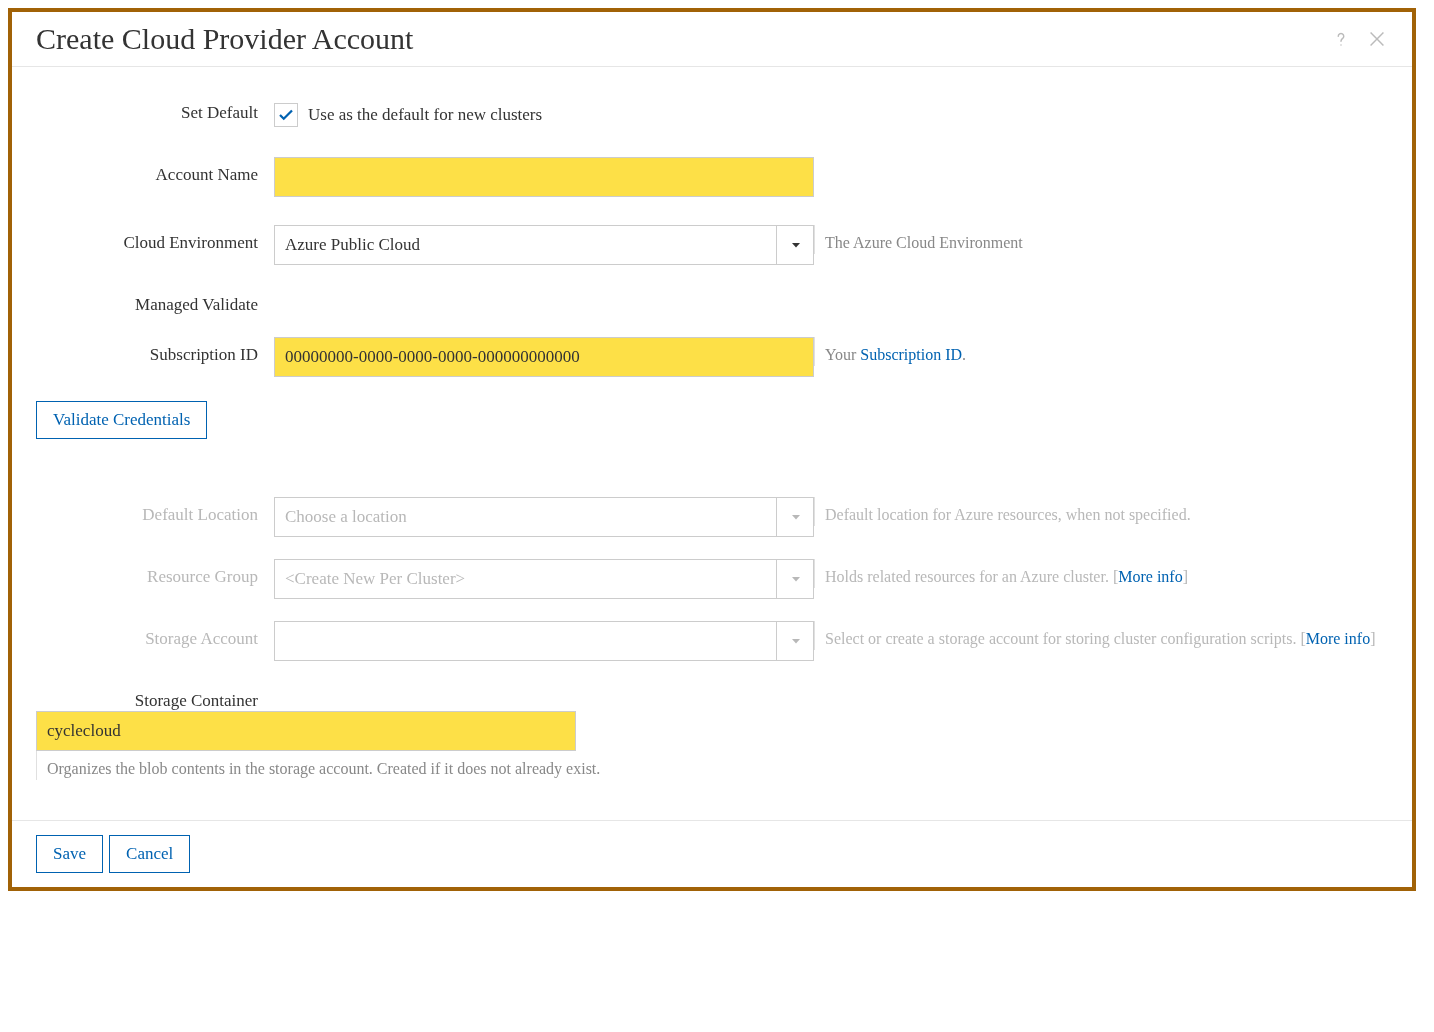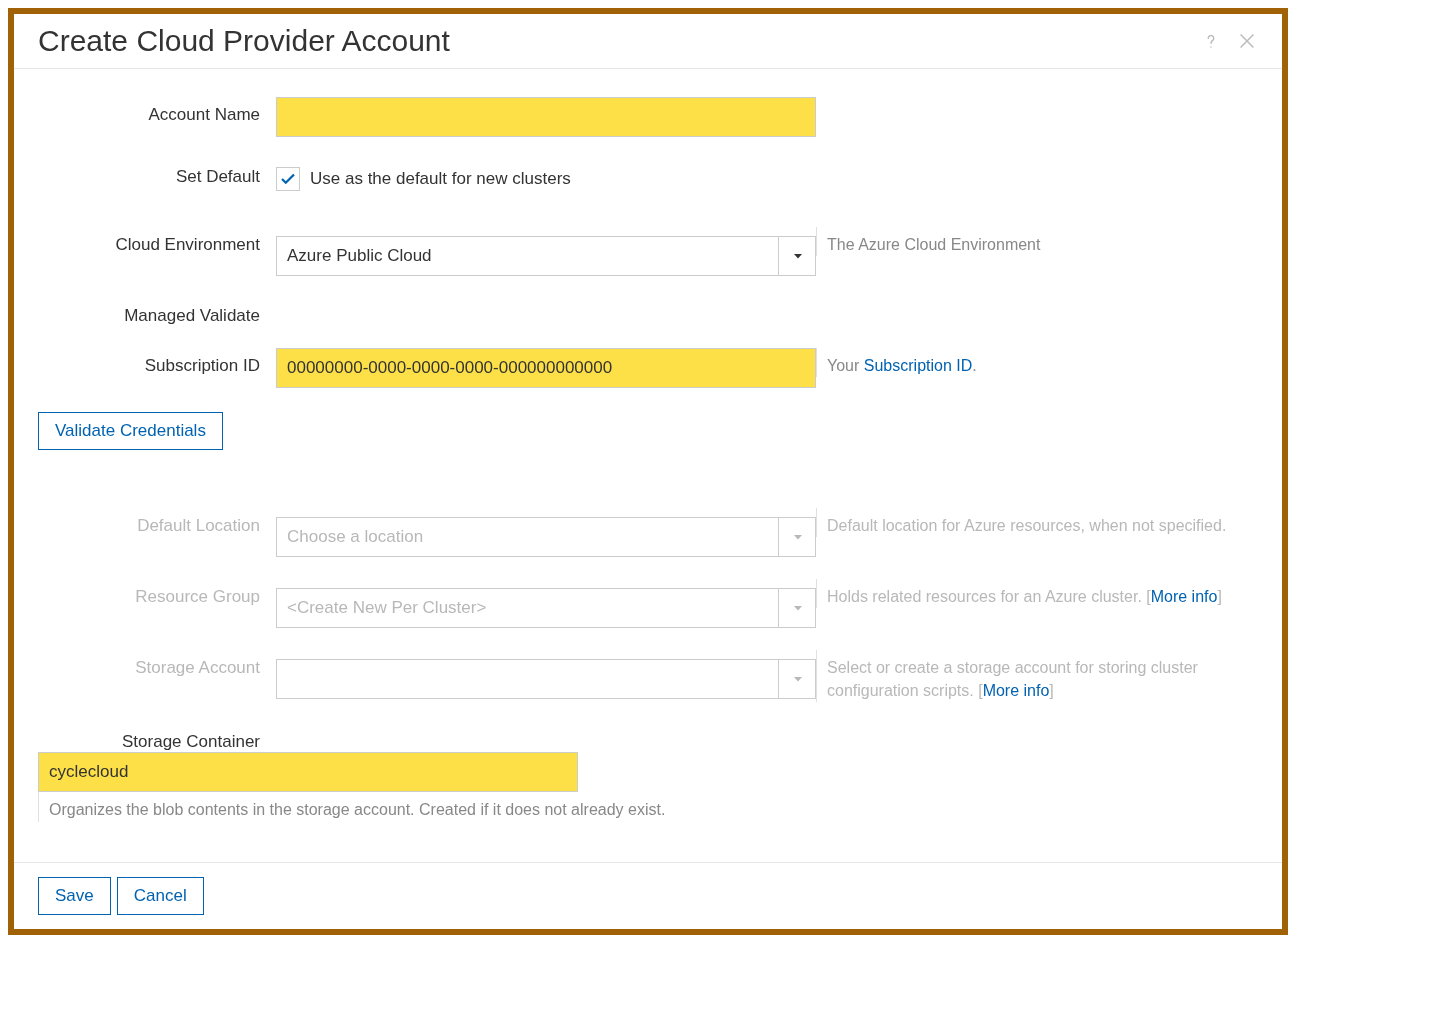--- a/index.html
+++ b/index.html
@@ -4,23 +4,24 @@
   <style>
     * { box-sizing: border-box; margin: 0; padding: 0; }
     body {
       font-family: "Segoe UI", -apple-system, BlinkMacSystemFont, sans-serif;
       font-size: 15px;
       color: #333;
       background: #fff;
       padding: 8px;
     }
     .dialog {
-      width: 1280px;
-      border: 6px solid #a16207;
+      width: 1408px;
+      border: 4px solid #a16207;
       background: #fff;
+      font-family: Liberation Serif, serif;
     }
     .dialog-header {
       display: flex;
       align-items: center;
       justify-content: space-between;
       padding: 10px 24px 10px 24px;
       border-bottom: 1px solid #e6e6e6;
     }
     .dialog-title {
       font-size: 30px;
@@ -78,21 +79,20 @@
       border: 1px solid #ccc;
       padding: 0 10px;
       font-size: 17px;
       font-family: inherit;
       color: #333;
       background: #fde047;
     }
     .select-wrap {
       position: relative;
       width: 100%;
-      margin-top: 9px;
     }
     .select-display {
       width: 100%;
       height: 40px;
       border: 1px solid #ccc;
       padding: 0 40px 0 10px;
       font-size: 17px;
       display: flex;
       align-items: center;
       background: #fff;
@@ -177,38 +177,38 @@
           <line x1="5" y1="5" x2="19" y2="19"></line>
           <line x1="19" y1="5" x2="5" y2="19"></line>
         </svg>
       </span>
     </div>
   </div>
 
   <div class="dialog-body">
 
     <div class="form-row">
-      <div class="label-col">Account Name</div>
-      <div class="input-col">
-        <input class="text-input" type="text" value="" style="">
-      </div>
-      <div class="help-col noborder"></div>
-    </div>
-
-    <div class="form-row">
       <div class="label-col">Set Default</div>
       <div class="input-col">
         <div class="checkbox-row">
           <div class="checkbox">
             <svg width="18" height="18" viewBox="0 0 24 24" fill="none" stroke="currentColor" stroke-width="3">
                 <polyline points="4 12 9 17 20 6"></polyline>
               </svg>
           </div>
           <span class="checkbox-label">Use as the default for new clusters</span>
         </div>
+      </div>
+      <div class="help-col noborder"></div>
+    </div>
+
+    <div class="form-row">
+      <div class="label-col">Account Name</div>
+      <div class="input-col">
+        <input class="text-input" type="text" value="" style="">
       </div>
       <div class="help-col noborder"></div>
     </div>
 
     <div class="between-block"></div>
 
     <div class="form-row">
       <div class="label-col">Cloud Environment</div>
       <div class="input-col">
         <div class="select-wrap">

